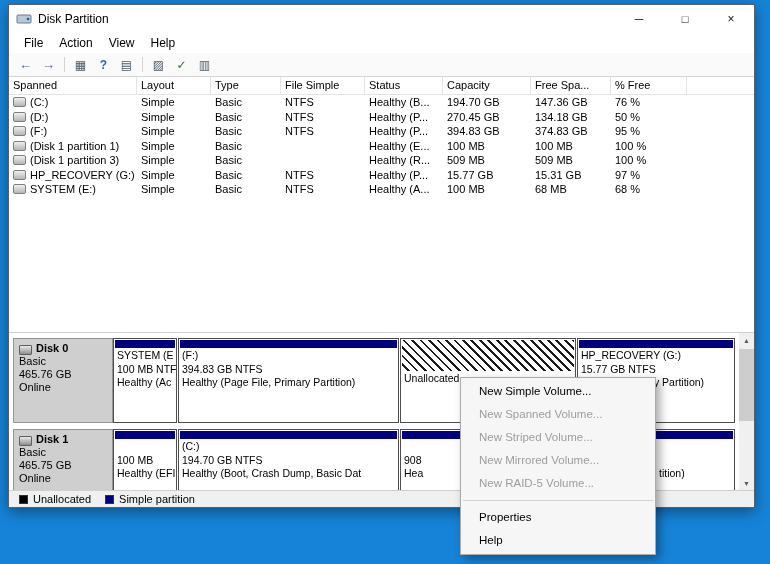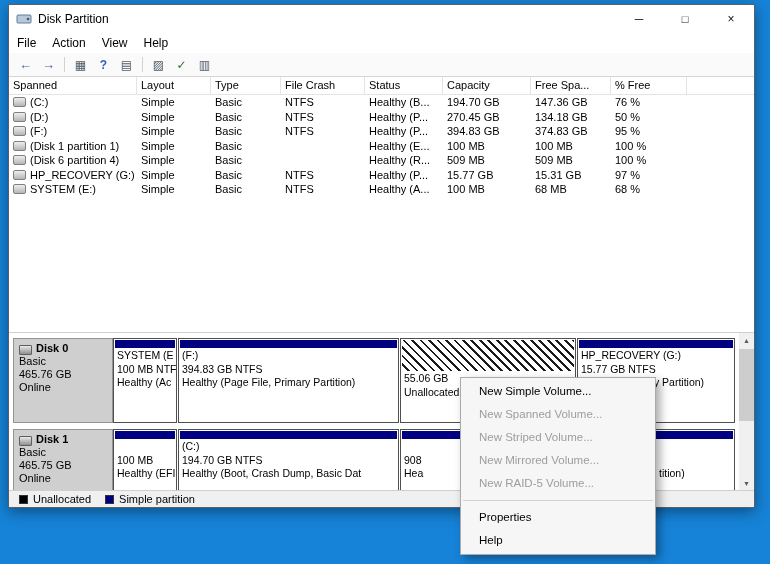--- a/index.html
+++ b/index.html
@@ -8,21 +8,21 @@
   .desktop{position:relative;width:770px;height:564px;background:#1683d8}
   .window{position:absolute;left:8px;top:4px;width:747px;height:504px;background:#fff;border:1px solid #55606b;box-shadow:0 4px 14px rgba(0,0,0,.4)}
   
   .titlebar{position:absolute;left:0;top:0;width:100%;height:28px;background:#fff;display:flex;align-items:center}
   .tb-icon{width:16px;height:16px;margin:0 6px 0 7px;flex:0 0 auto}
   .title-text{font-size:12px}
   .win-controls{position:absolute;right:0;top:0;height:28px;display:flex}
   .win-btn{width:46px;height:28px;display:flex;align-items:center;justify-content:center;font-size:12px;color:#111;background:#fff}
   .win-btn.max{font-size:11px}
   
-  .menubar{position:absolute;top:28px;left:0;width:100%;height:20px;background:#fff;display:flex;align-items:center;font-size:12px;padding-left:0}
+  .menubar{position:absolute;top:28px;left:0;width:100%;height:20px;background:#fff;display:flex;align-items:center;font-size:12px;padding-left:7px}
   .menu-item{padding:0 8px;height:100%;display:flex;align-items:center}
   
   .toolbar{position:absolute;top:48px;left:0;width:100%;height:24px;background:#fafafa;border-bottom:1px solid #d6d6d6;display:flex;align-items:center;padding-left:5px}
   .tbtn{width:23px;height:20px;display:flex;align-items:center;justify-content:center;font-size:13px;color:#44648e}
   .tbtn .g2{color:#4e5a66;font-size:12px}
   .tbtn .gq{color:#2d63b8;font-weight:bold;font-size:12px}
   .tbtn .gc{color:#356b35;font-size:12px}
   .tsep{width:1px;height:15px;background:#d2d2d2;margin:0 4px}
   
   .table-pane{position:absolute;top:72px;left:0;width:745px;height:255px;background:#fff}
@@ -120,21 +120,21 @@
       <div class="tbtn">
           <span class="g2">▥</span>
         </div>
     </div>
 
     <div class="table-pane">
       <div class="thead">
         <div class="th c0">Spanned</div>
         <div class="th c1">Layout</div>
         <div class="th c2">Type</div>
-        <div class="th c3">File Crash</div>
+        <div class="th c3">File Simple</div>
         <div class="th c4">Status</div>
         <div class="th c5">Capacity</div>
         <div class="th c6">Free Spa...</div>
         <div class="th c7">% Free</div>
       </div>
 
       <div class="trow">
         <div class="td c0"><span class="vol-icon"></span><span>(C:)</span></div>
         <div class="td c1">Simple</div>
         <div class="td c2">Basic</div>
@@ -168,21 +168,21 @@
         <div class="td c0"><span class="vol-icon"></span><span>(Disk 1 partition 1)</span></div>
         <div class="td c1">Simple</div>
         <div class="td c2">Basic</div>
         <div class="td c3"></div>
         <div class="td c4">Healthy (E...</div>
         <div class="td c5">100 MB</div>
         <div class="td c6">100 MB</div>
         <div class="td c7">100 %</div>
       </div>
       <div class="trow">
-        <div class="td c0"><span class="vol-icon"></span><span>(Disk 6 partition 4)</span></div>
+        <div class="td c0"><span class="vol-icon"></span><span>(Disk 1 partition 3)</span></div>
         <div class="td c1">Simple</div>
         <div class="td c2">Basic</div>
         <div class="td c3"></div>
         <div class="td c4">Healthy (R...</div>
         <div class="td c5">509 MB</div>
         <div class="td c6">509 MB</div>
         <div class="td c7">100 %</div>
       </div>
       <div class="trow">
         <div class="td c0"><span class="vol-icon"></span><span>HP_RECOVERY (G:)</span></div>
@@ -226,21 +226,20 @@
             <div class="pl">Healthy (Ac</div>
           </div>
           <div class="part" style="left:65px;width:221px">
             <div class="band" style="background: rgb(0, 0, 128);"></div>
             <div class="pl">(F:)</div>
             <div class="pl">394.83 GB NTFS</div>
             <div class="pl">Healthy (Page File, Primary Partition)</div>
           </div>
           <div class="part" style="left:287px;width:176px">
             <div class="hatchband"></div>
-            <div class="pl">55.06 GB</div>
             <div class="pl">Unallocated</div>
           </div>
           <div class="part" style="left:464px;width:158px">
             <div class="band" style="background: rgb(0, 0, 128);"></div>
             <div class="pl">HP_RECOVERY (G:)</div>
             <div class="pl">15.77 GB NTFS</div>
             <div class="pl">Healthy (Primary Partition)</div>
           </div>
         </div>
       </div>

